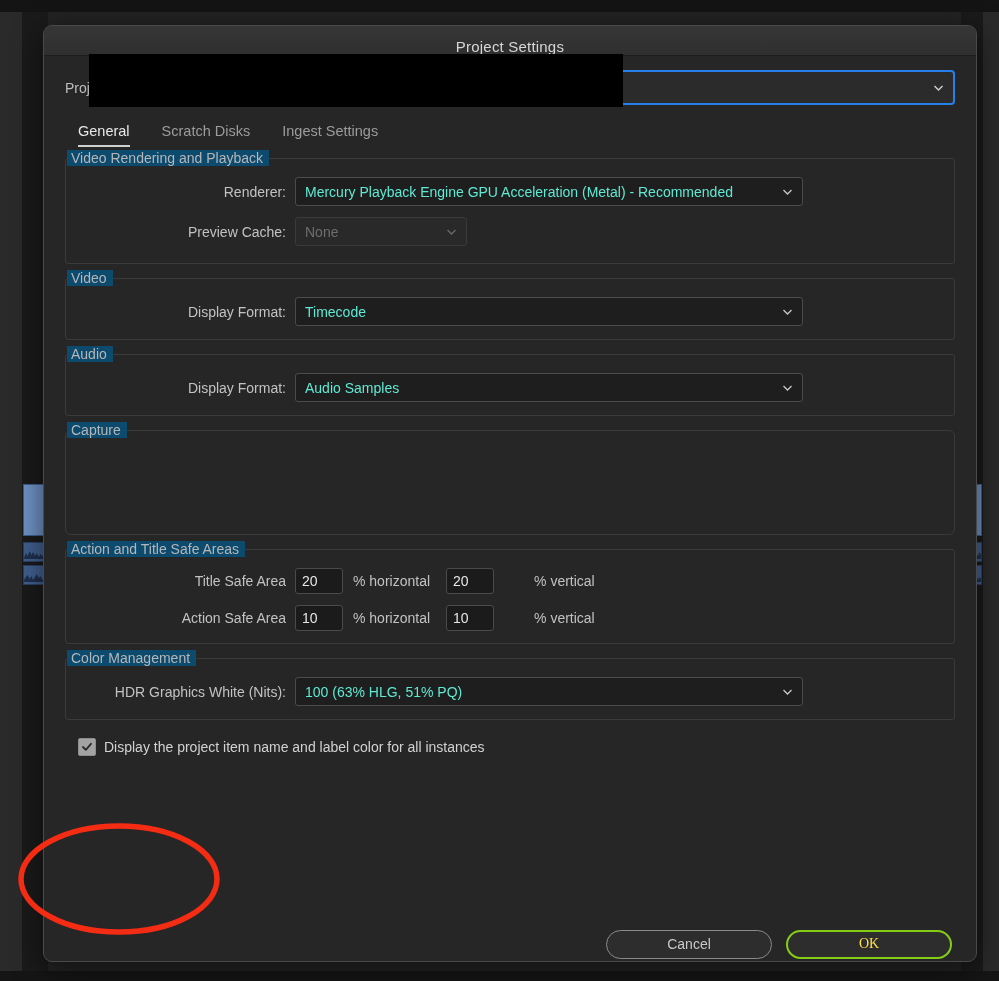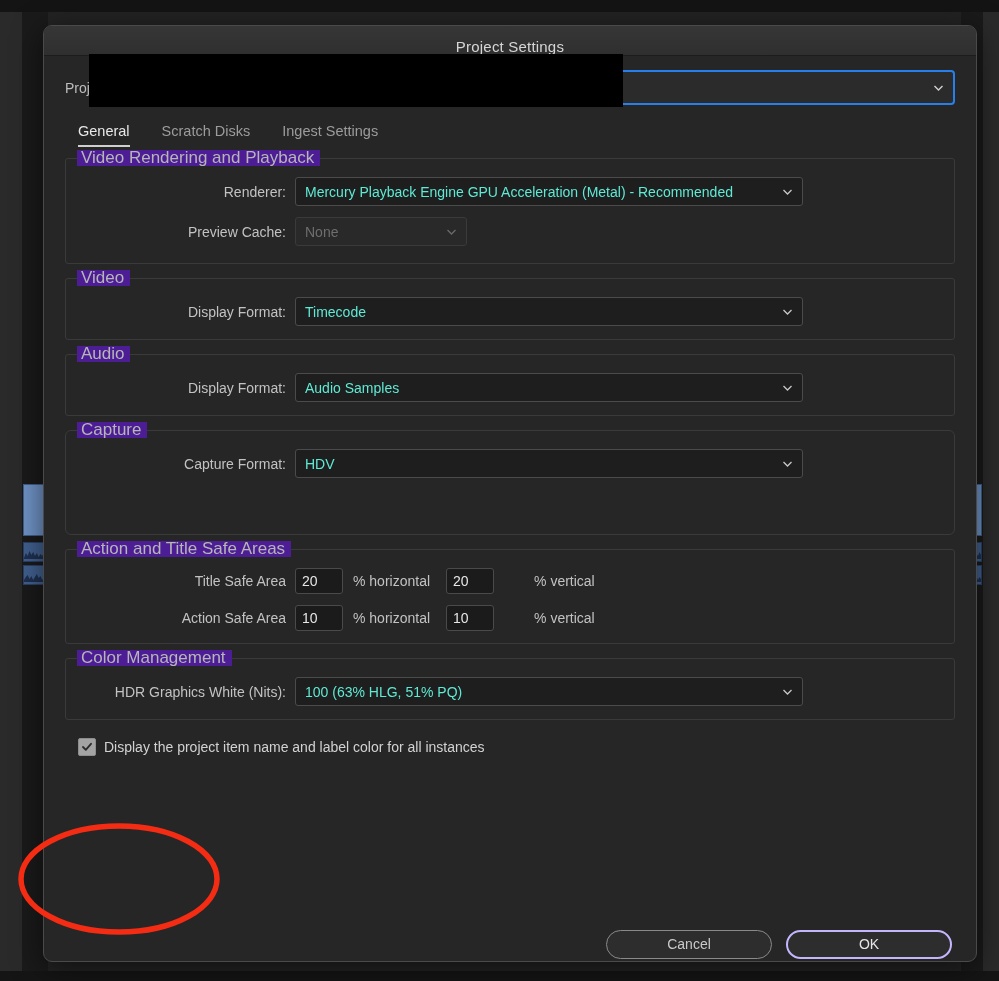--- a/index.html
+++ b/index.html
@@ -169,25 +169,25 @@
     position: relative;
     border: 1px solid #3a3a3a;
     border-radius: 3px;
     margin-bottom: 14px;
     padding: 18px 14px 14px 14px;
     box-sizing: border-box;
   }
   .group > .legend {
     position: absolute;
     top: -9px;
-    left: 11px;
-    background: #4c1d95;
+    left: 1px;
+    background: #0c4a6e;
     padding: 0 6px 0 4px;
     color: #b6b6b6;
-    font-size: 17px;
+    font-size: 14px;
     line-height: 16px;
   }
 
   .field-row {
     display: flex;
     align-items: center;
     margin-bottom: 11px;
   }
   .field-row:last-child { margin-bottom: 0; }
   .field-label {
@@ -301,22 +301,23 @@
     cursor: default;
     margin-top: 40px;
   }
   .btn.cancel {
     background: #2d2d2d;
     border: 1px solid #8a8a8a;
     color: #c9c9c9;
   }
   .btn.ok {
     background: #2d2d2d;
-    border: 2px solid #c4b5fd;
-    color: #e5e5e5;
+    border: 2px solid #84cc16;
+    color: #fde047;
+    font-family: Liberation Serif, serif;
   }
 
   
   .annotation {
     position: absolute;
     left: 17px;
     top: 823px;
     width: 205px;
     height: 112px;
     pointer-events: none;
@@ -442,31 +443,20 @@
               <svg width="11" height="11" viewBox="0 0 11 11">
                   <path d="M1.5 3.5 L5.5 7.5 L9.5 3.5" fill="none" stroke="#c8c8c8" stroke-width="1.3"></path>
                 </svg>
             </span>
           </div>
         </div>
       </div>
 
       <div class="group" style="height:105px;border-radius:6px;">
         <div class="legend">Capture</div>
-        <div class="field-row">
-          <span class="field-label">Capture Format:</span>
-          <div class="select renderer">
-            <span>HDV</span>
-            <span class="chev">
-              <svg width="11" height="11" viewBox="0 0 11 11">
-                  <path d="M1.5 3.5 L5.5 7.5 L9.5 3.5" fill="none" stroke="#c8c8c8" stroke-width="1.3"></path>
-                </svg>
-            </span>
-          </div>
-        </div>
       </div>
 
       <div class="group" style="height:95px;">
         <div class="legend">Action and Title Safe Areas</div>
         <div class="field-row">
           <span class="field-label">Title Safe Area</span>
           <input class="num" value="20" style="">
           <span class="unit">% horizontal</span>
           <input class="num" value="20" style="">
           <span class="unit last">% vertical</span>

